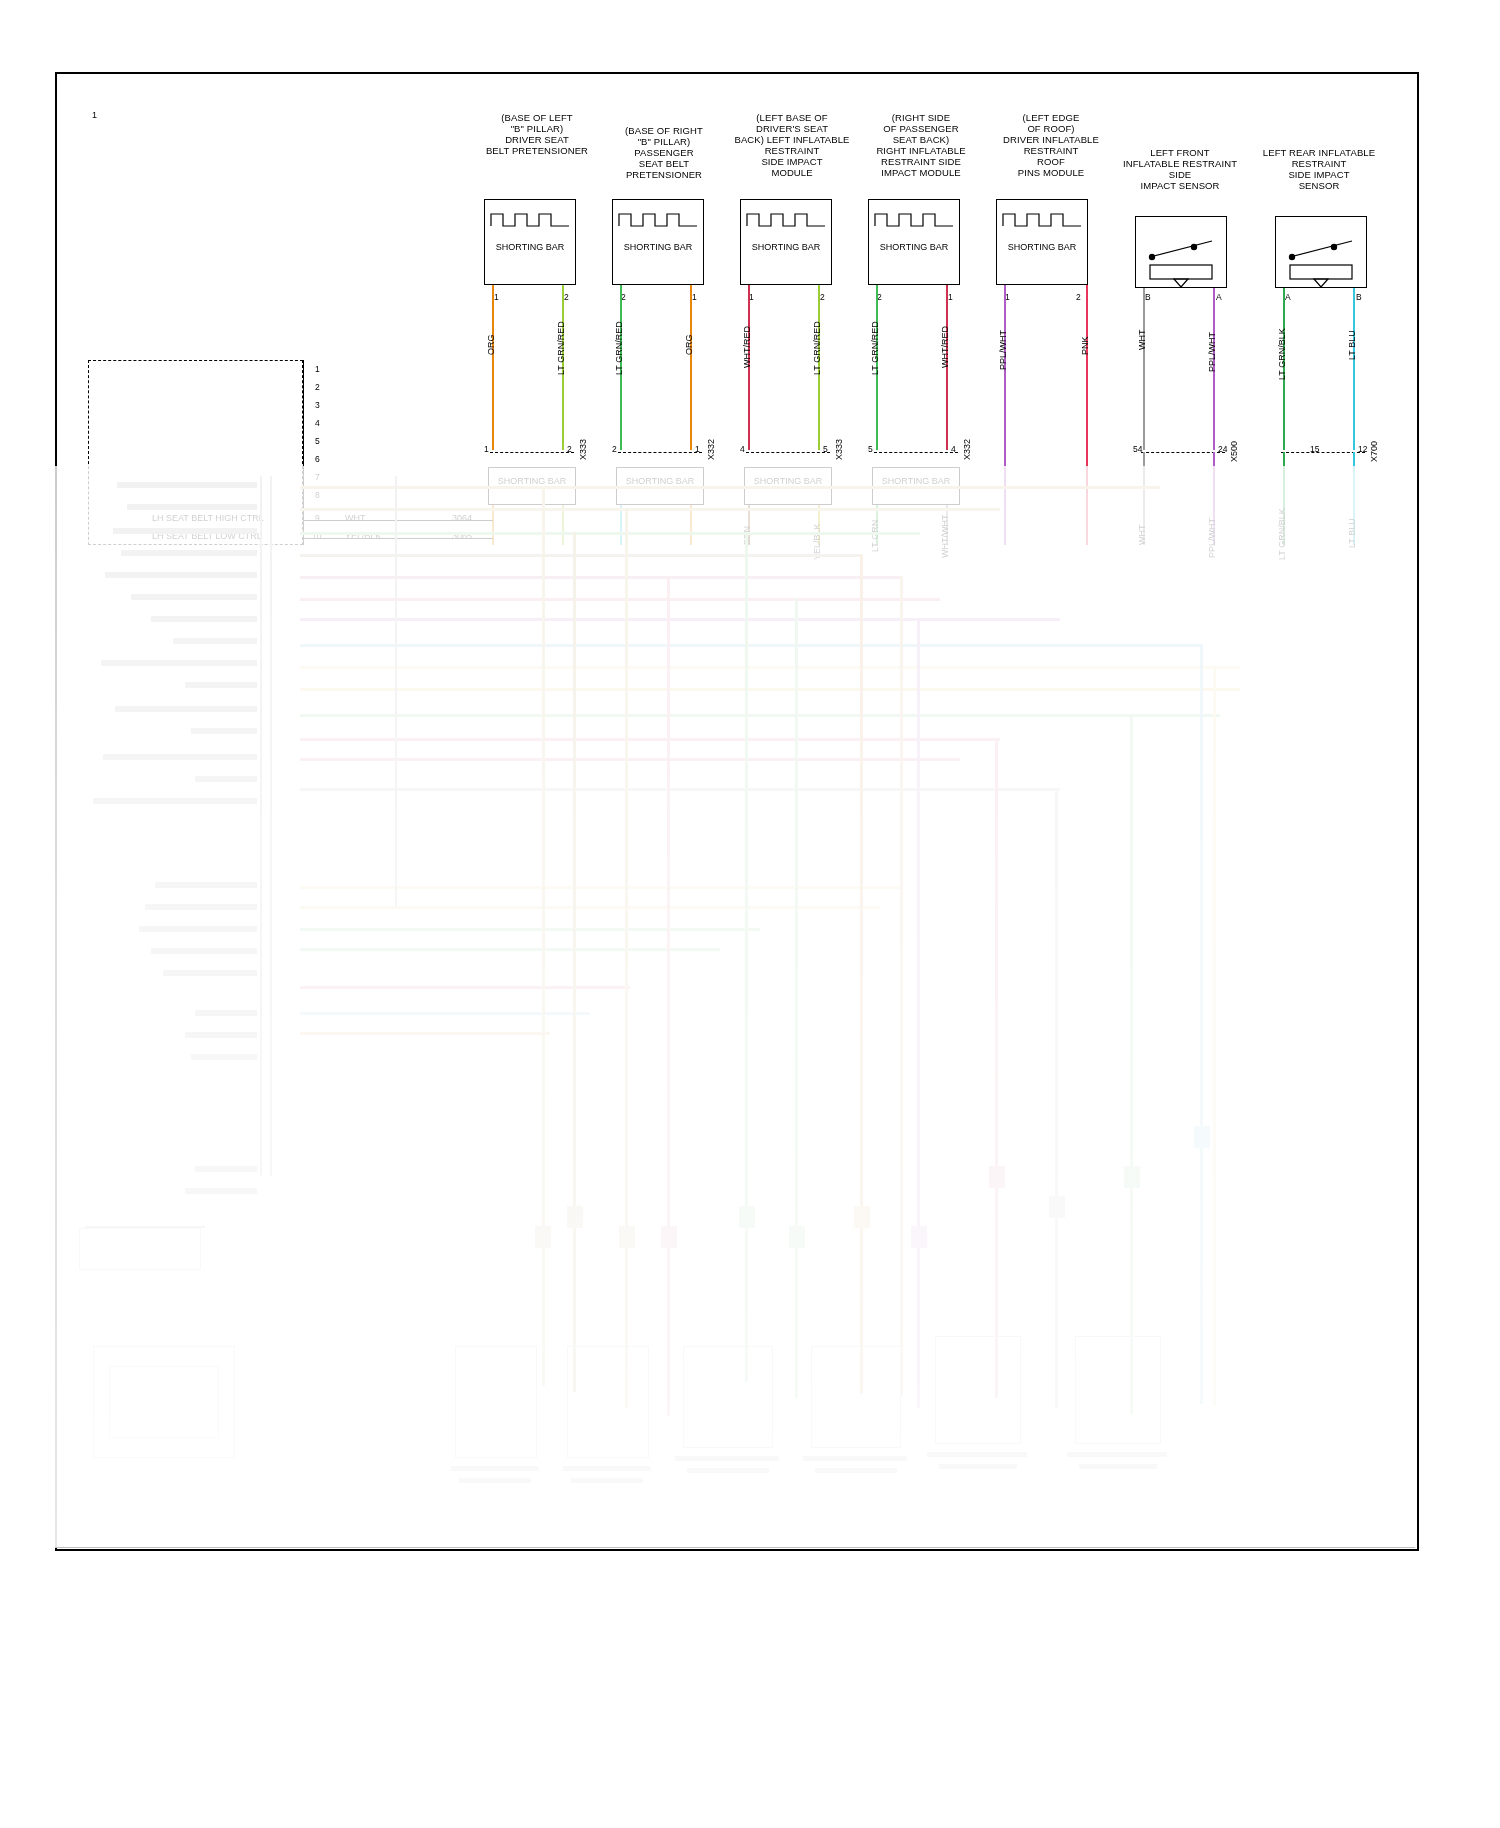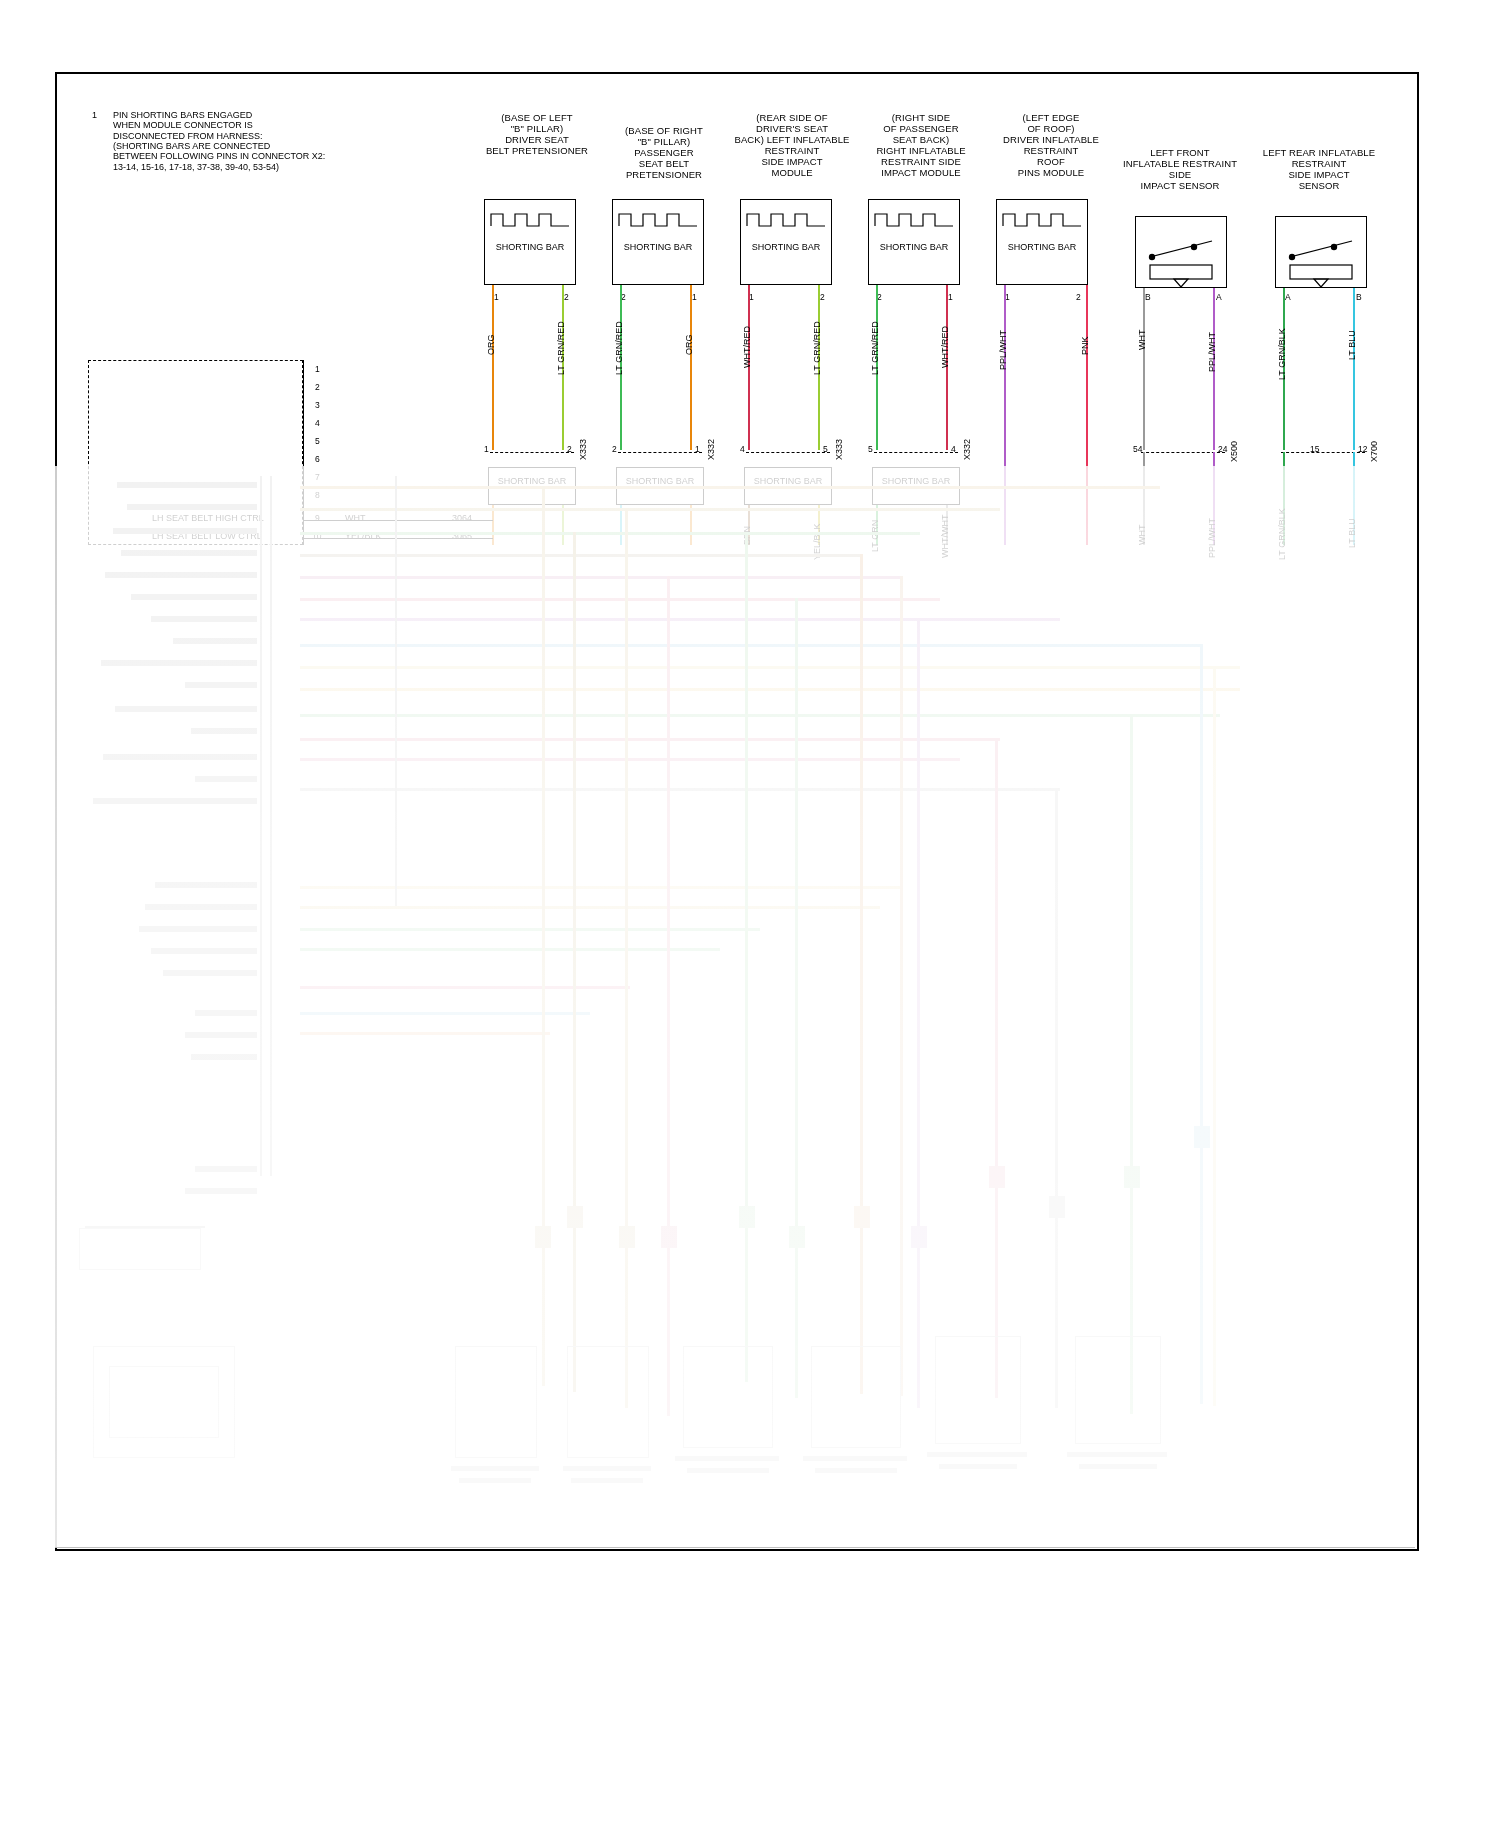--- a/index.html
+++ b/index.html
@@ -24,37 +24,31 @@
        background:linear-gradient(to bottom, rgba(255,255,255,0.80) 0%, rgba(255,255,255,0.86) 35%, rgba(255,255,255,0.90) 100%);}
   .conn-sb{position:absolute;border:1px solid #000;background:#fff;box-sizing:border-box;}
 </style>
 </head>
 <body>
 
 <div id="sheet">
   <div class="frame"></div>
 
   <div class="note-num" style="left:92px;top:110px;">1</div>
-  <div class="txt" style="left:113px;top:110px;font-size:9px;">PIN SHORTING BARS ENGAGED
-WHEN MODULE CONNECTOR IS
-DISCONNECTED FROM HARNESS:
-(SHORTING BARS ARE CONNECTED
-BETWEEN FOLLOWING PINS IN CONNECTOR X2:
-13-14, 15-16, 17-18, 37-38, 39-40, 53-54)</div>
 
   <div class="txt c hdr" style="left:472px;top:113px;width:130px;">(BASE OF LEFT
 "B" PILLAR)
 DRIVER SEAT
 BELT PRETENSIONER</div>
   <div class="txt c hdr" style="left:600px;top:126px;width:128px;">(BASE OF RIGHT
 "B" PILLAR)
 PASSENGER
 SEAT BELT
 PRETENSIONER</div>
-  <div class="txt c hdr" style="left:727px;top:113px;width:130px;">(REAR SIDE OF
+  <div class="txt c hdr" style="left:727px;top:113px;width:130px;">(LEFT BASE OF
 DRIVER'S SEAT
 BACK) LEFT INFLATABLE
 RESTRAINT
 SIDE IMPACT
 MODULE</div>
   <div class="txt c hdr" style="left:855px;top:113px;width:132px;">(RIGHT SIDE
 OF PASSENGER
 SEAT BACK)
 RIGHT INFLATABLE
 RESTRAINT SIDE

